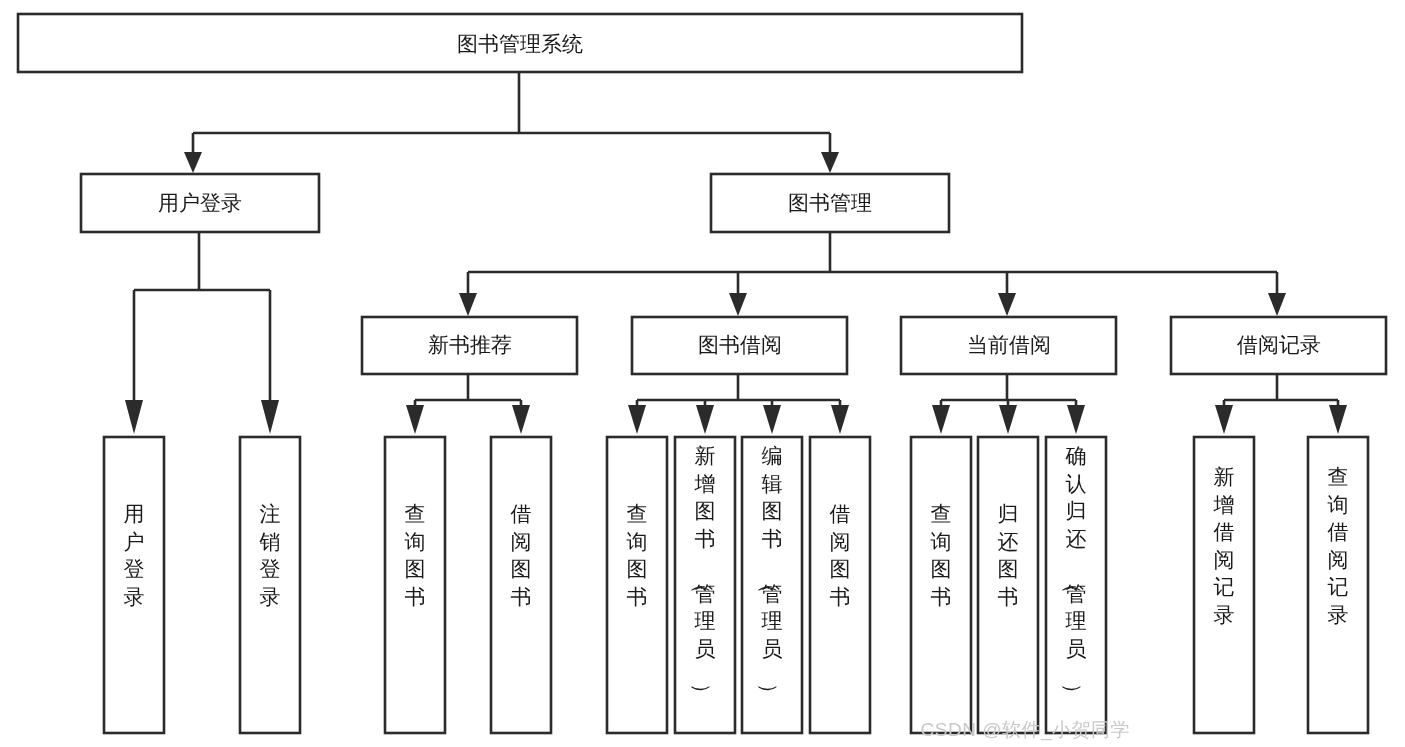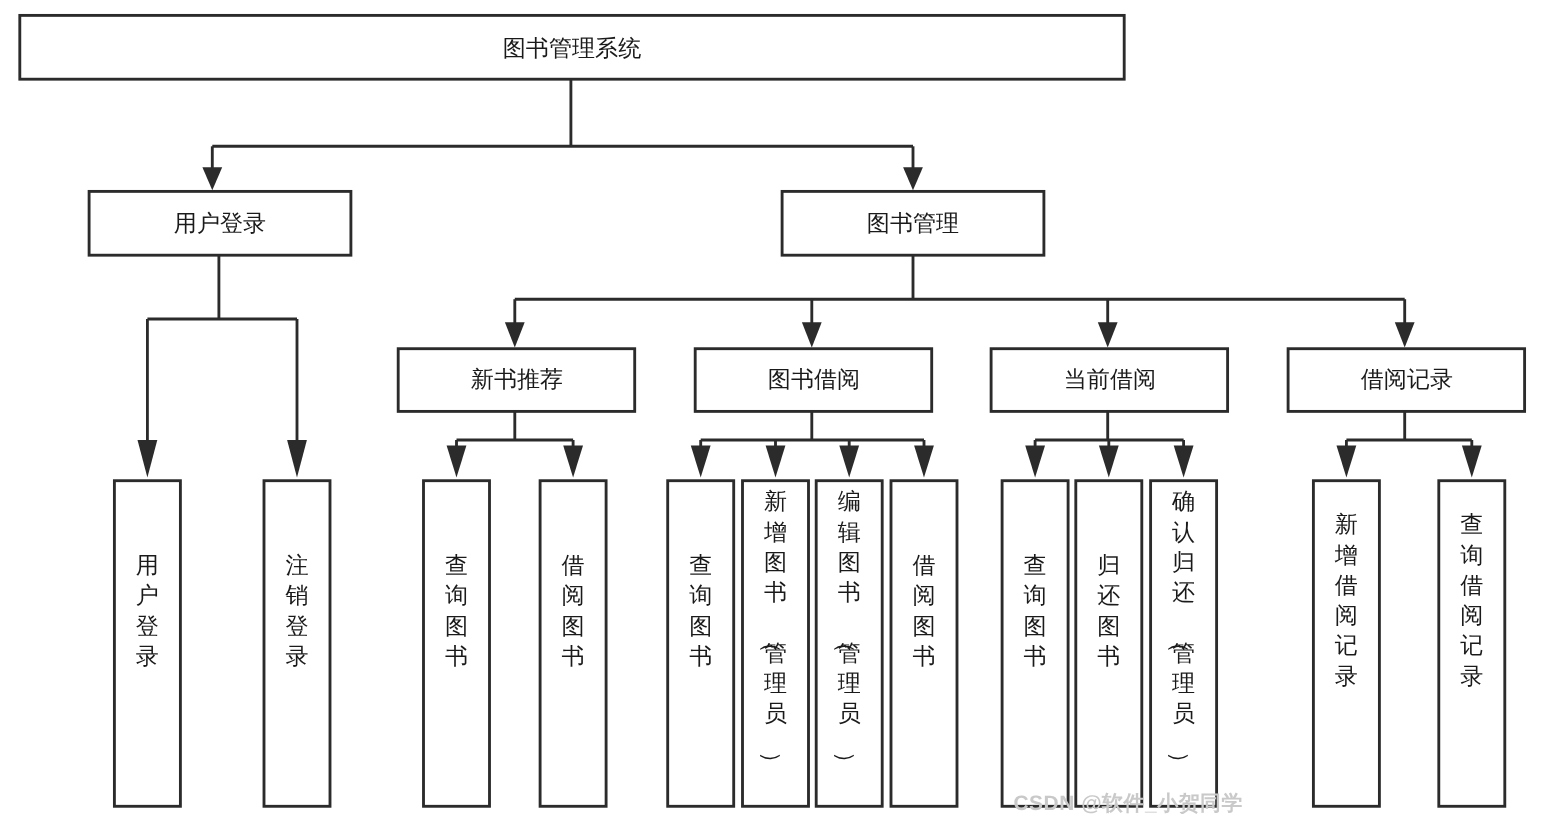--- a/index.html
+++ b/index.html
@@ -58,21 +58,20 @@
   .watermark-text {
     position: absolute;
     right: 10px;
     bottom: 4px;
     font-family: "Liberation Sans", "DejaVu Sans", sans-serif;
     font-size: 19px;
     color: #c9c9c9;
     white-space: nowrap;
     letter-spacing: 0.5px;
     user-select: none;
-    font-weight: bold;
   }
 </style>
 </head>
 <body>
 
 <div id="diagram-root">
 
   <svg class="diagram-canvas" viewBox="0 0 1405 747" xmlns="http://www.w3.org/2000/svg">
 
     <g>

